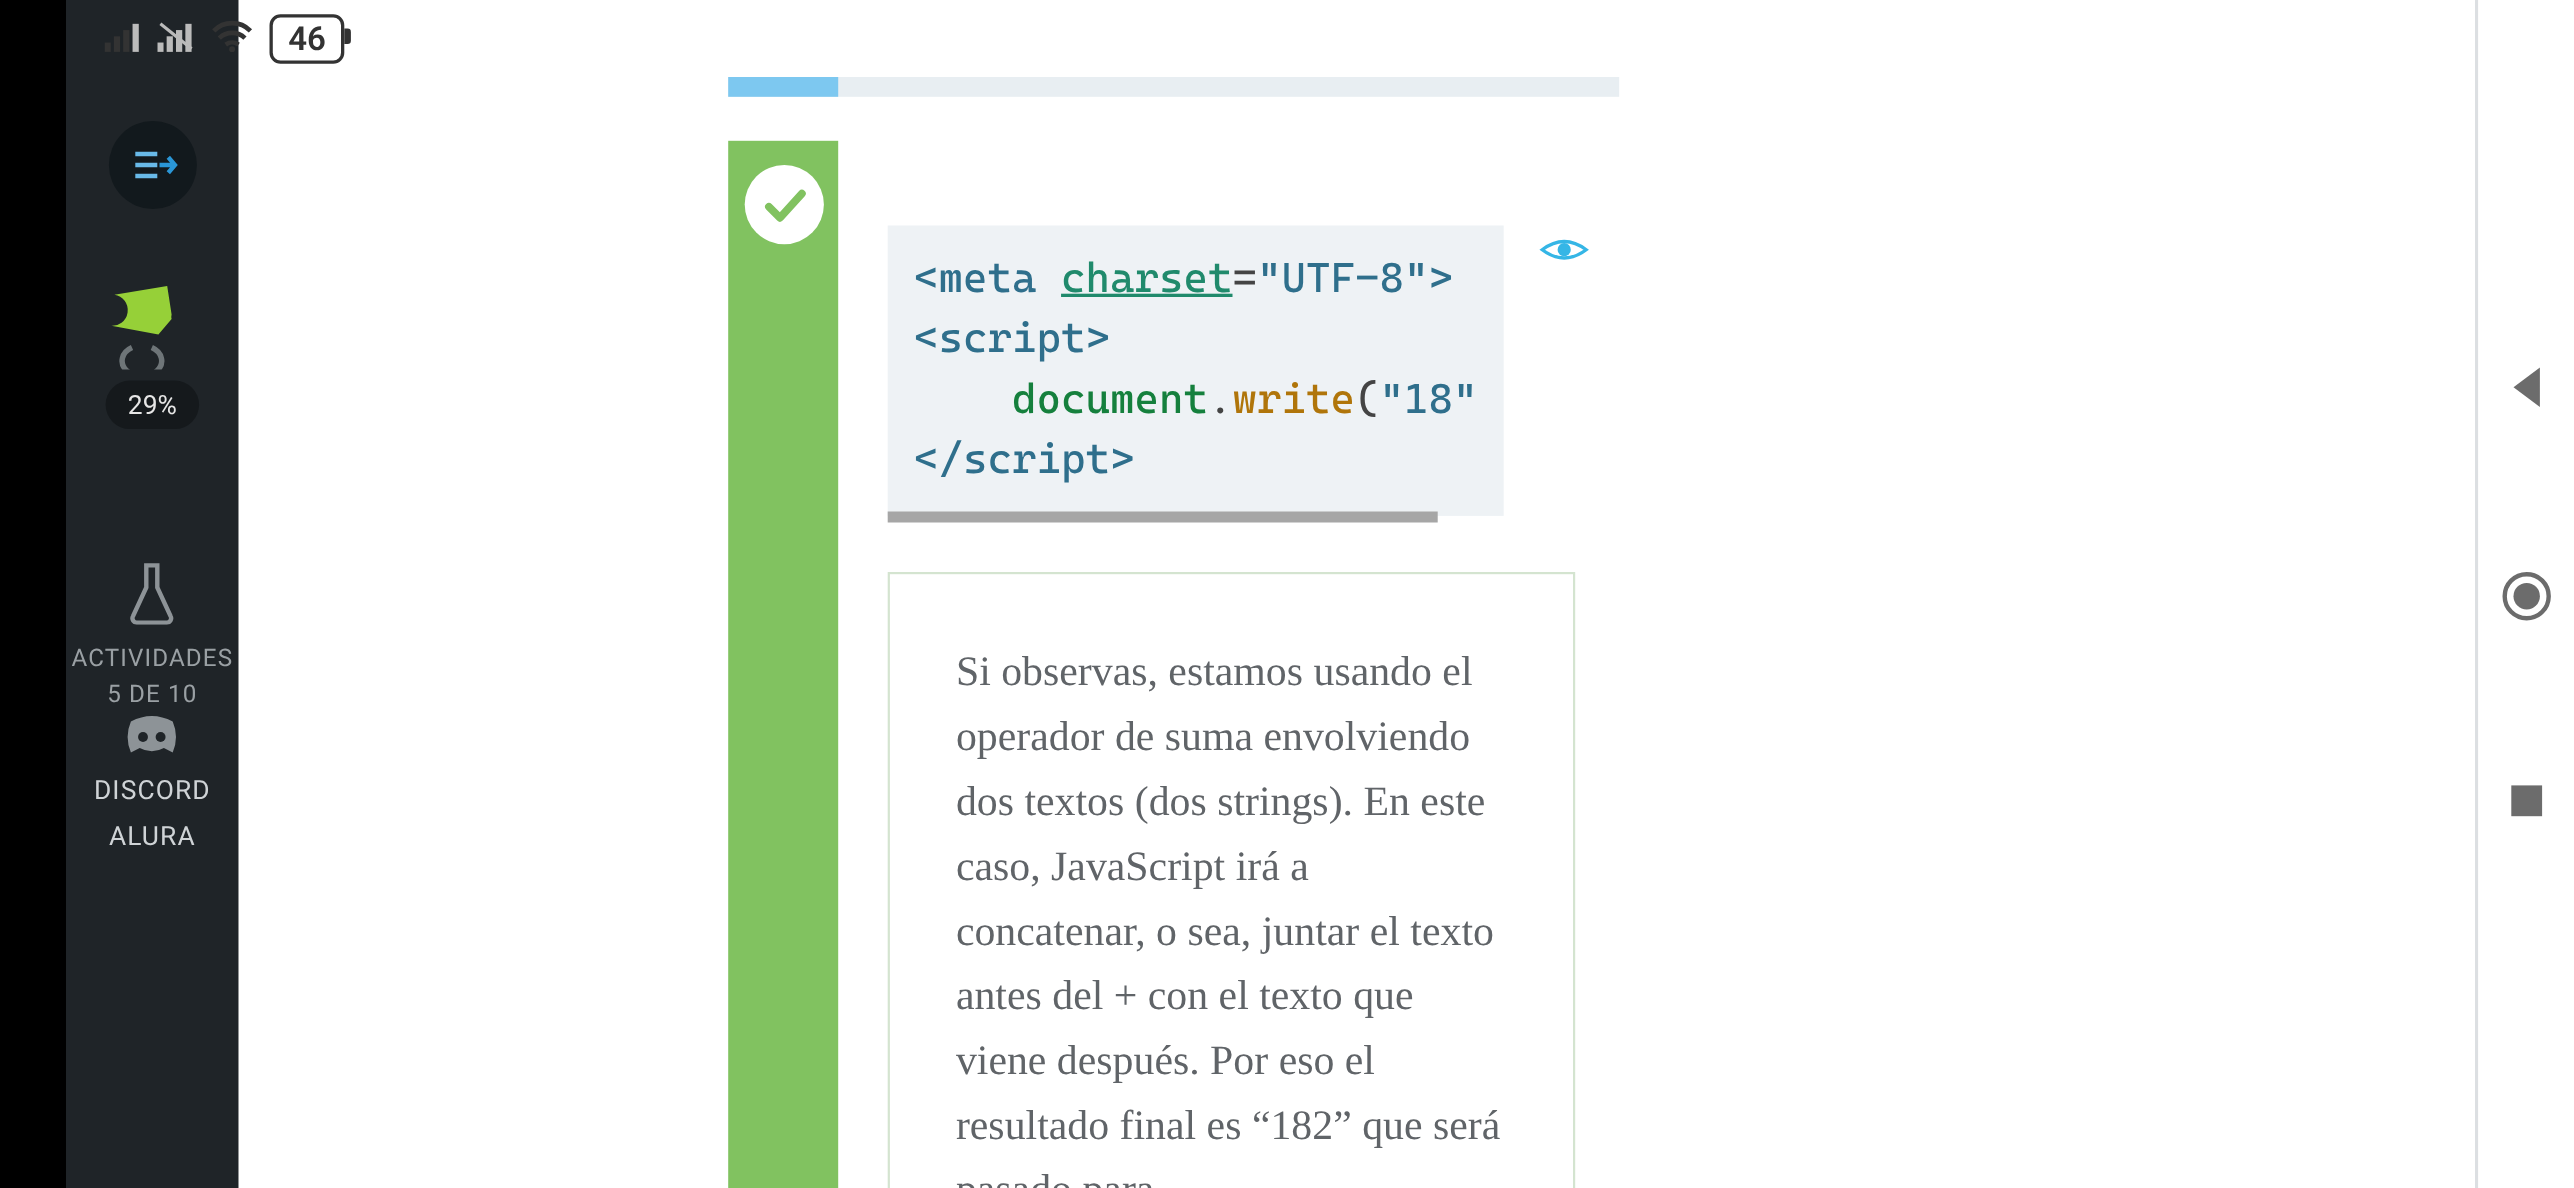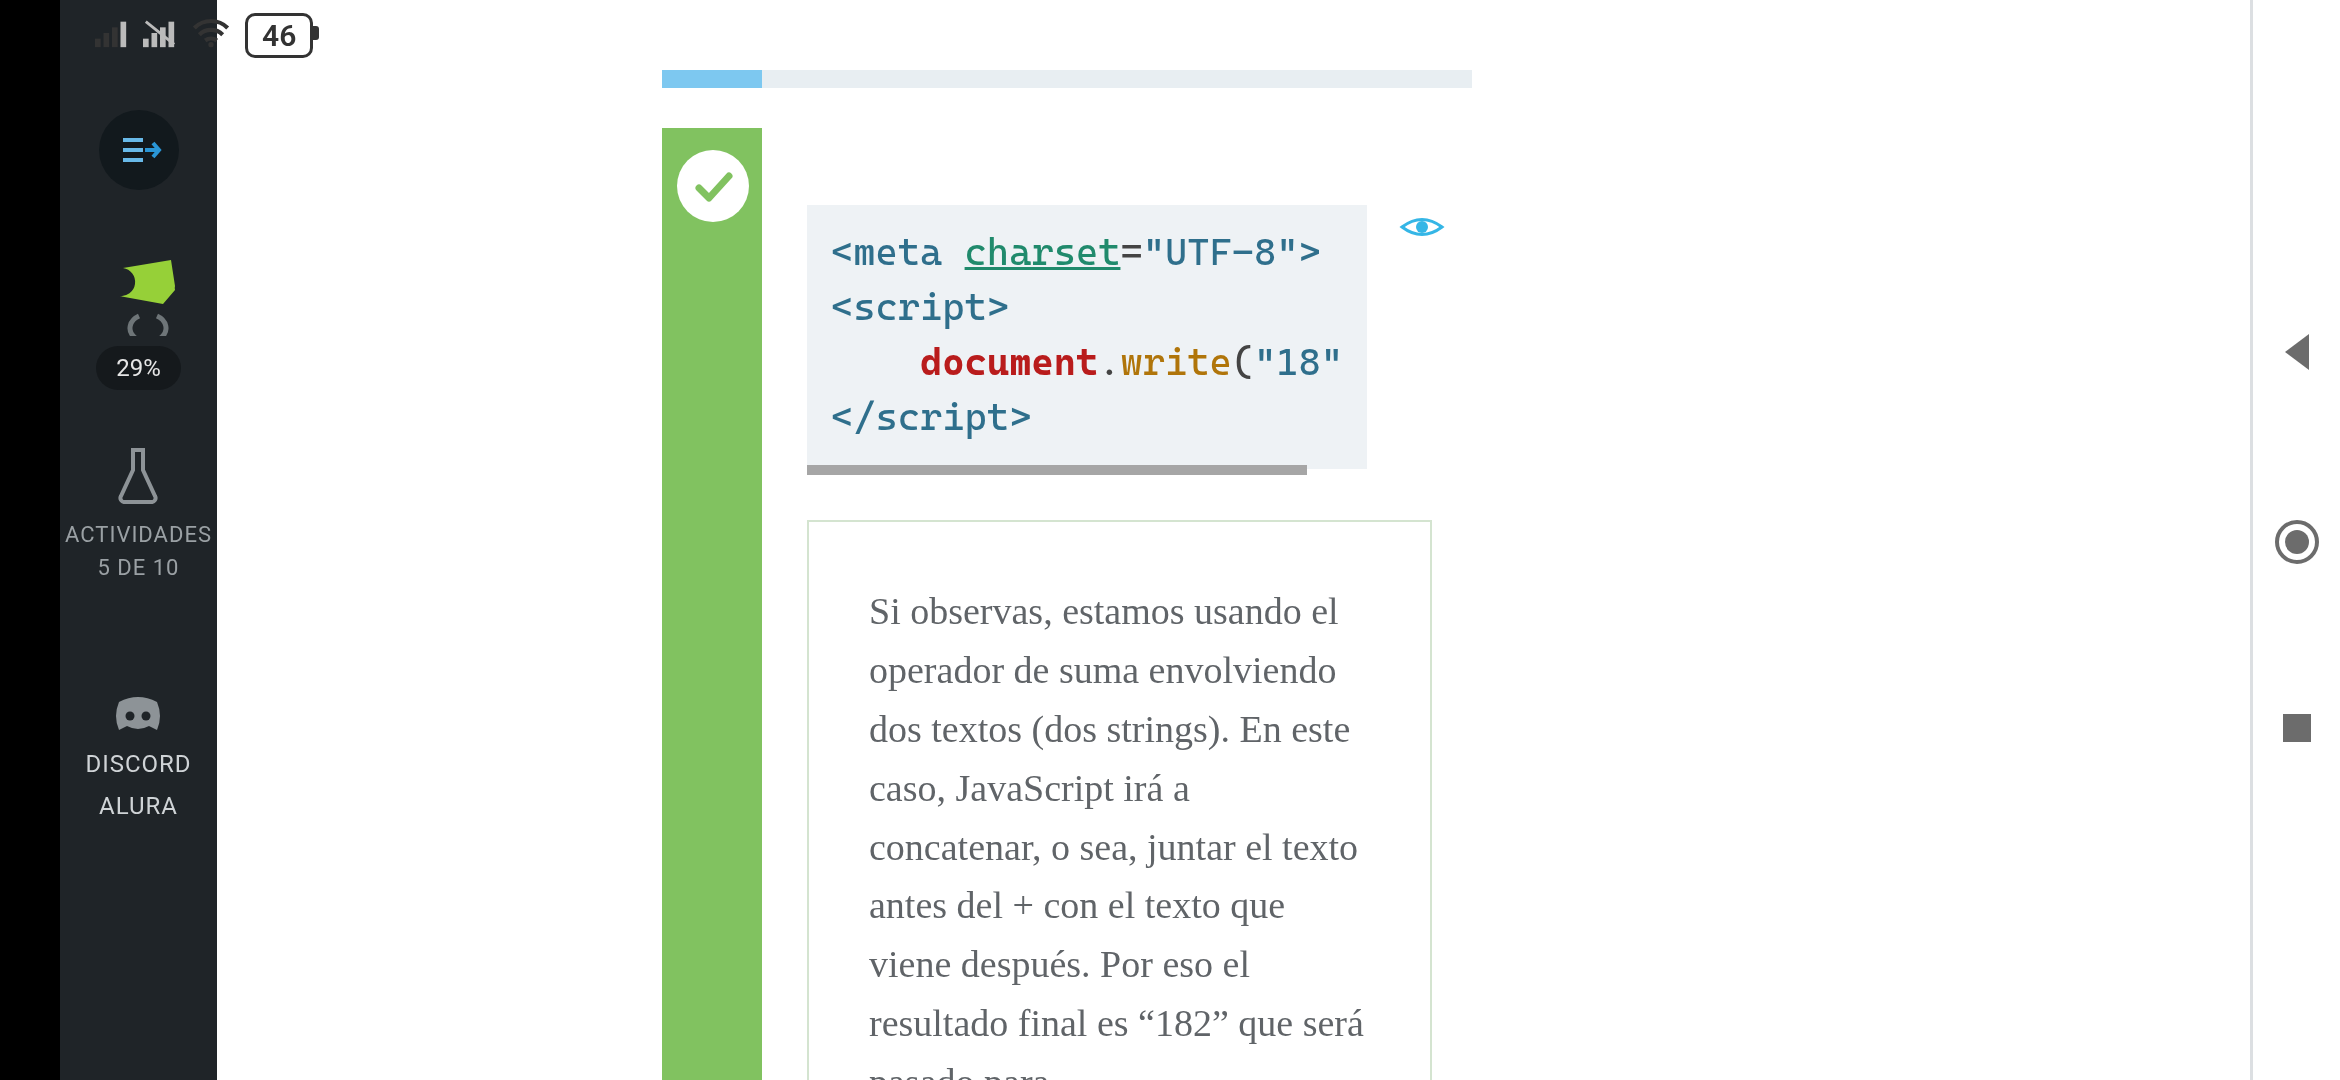--- a/index.html
+++ b/index.html
@@ -85,32 +85,31 @@
 .sidebar .nav-btn {
   width: 80px;
   height: 80px;
   border-radius: 50%;
   background: #12191d;
   display: flex;
   align-items: center;
   justify-content: center;
   margin-bottom: 70px;
 }
-.sidebar .ticket-area { text-align:right; margin-bottom: 56px;}
+.sidebar .ticket-area { text-align:left; margin-bottom: 120px;}
 .ticket-icon { margin-bottom: 6px; }
 .progress-pill {
   background: #15191c;
   border-radius: 30px;
   padding: 8px 20px;
   font-size: 24px;
   color: #e6e6e6;
 }
 .activities {
   text-align: center;
-  margin-bottom: 110px;
 }
 .activities .flask { margin-bottom: 10px; }
 .activities .act-label,
 .activities .act-count {
   font-size: 22px;
   color: #9aa0a4;
   letter-spacing: 1px;
   line-height: 1.5;
 }
 .discord-area { text-align:center; color:#cfd3d6; }
@@ -183,21 +182,21 @@
   left: 0;
   bottom: -6px;
   height: 10px;
   width: 500px;
   background: #a6a6a6;
 }
 .tok-angle { color:#2f6f8c; }
 .tok-tag   { color:#2f6f8c; }
 .tok-attr  { color:#208a6c;text-decoration:underline; }
 .tok-str   { color:#2f6f8c; }
-.tok-func  { color:#b91c1c;font-weight:bold; }
+.tok-func  { color:#15803d; }
 .tok-method{ color:#b0750a; }
 .tok-plain { color:#444; }
 .eye-icon {
   position: absolute;
   top: 210px;
   left: 1182px;
 }
 
 .explain-box {
   position: absolute;

